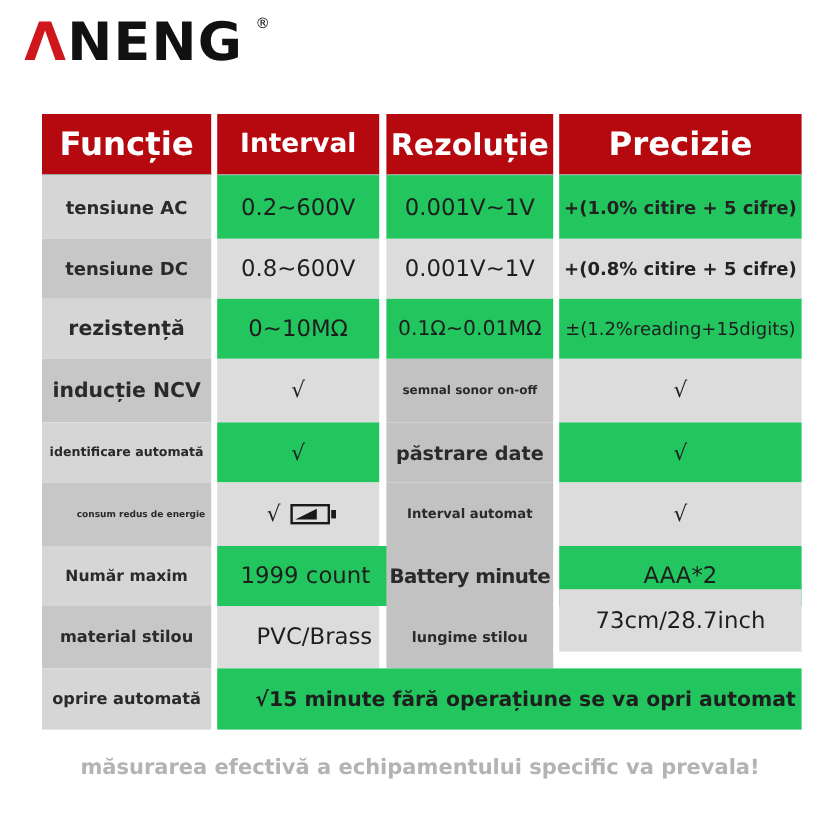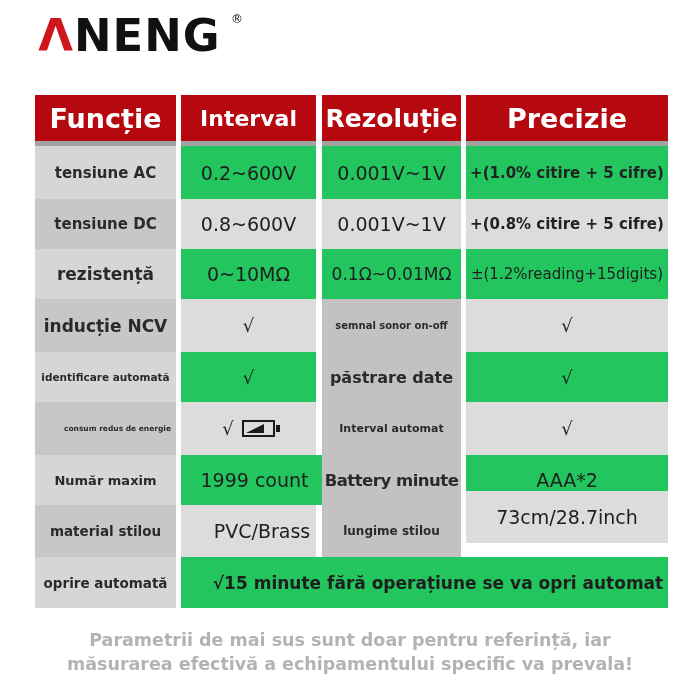--- a/index.html
+++ b/index.html
@@ -1,27 +1,27 @@
 <!DOCTYPE html>
 <html><head>
   <meta charset="utf-8">
   <style>
     * { box-sizing: border-box; margin: 0; padding: 0; }
     html, body { width: 700px; height: 700px; background: #ffffff; overflow: hidden; }
     body { position: relative; font-family: "DejaVu Sans", sans-serif; color: #1e1e1e; }
 
-    .logo { position: absolute; left: 40px; top: 14px; height: 44px; display: flex; align-items: flex-start; }
+    .logo { position: absolute; left: 22px; top: 14px; height: 44px; display: flex; align-items: flex-start; }
     .logo .brand { font-family: "DejaVu Sans", sans-serif; font-weight: bold; font-size: 44px; letter-spacing: 1px; line-height: 44px; color: #111; transform: scaleX(1.02); }
     .logo .brand .a { color: #d0161d; }
     .logo .reg { position: absolute; left: 191px; top: -2px; font-size: 12px; color: #111; }
 
     .table { position: absolute; left: 35px; top: 95px; width: 633px; }
     .cell { position: absolute; display: flex; align-items: center; justify-content: center; text-align: center; white-space: nowrap; overflow: hidden; }
 
-    .hdr { background: #b5090f; color: #ffffff; font-weight: bold; border-bottom: 5px solid #a3a3a3; }
+    .hdr { background: #b5090f; color: #ffffff; font-weight: bold; border-bottom: 1px solid #a3a3a3; }
     .hdr.h0 { font-size: 27px; }
     .hdr.h1 { font-size: 22px; }
     .hdr.h2 { font-size: 25px; }
     .hdr.h3 { font-size: 27px; }
 
     .lbl { font-weight: bold; color: #2a2a2a; }
     .val { font-weight: normal; color: #1e1e1e; }
     .prec { font-weight: bold; color: #222; font-size: 15px; }
 
     .bg-l1 { background: #d6d6d6; }
@@ -94,15 +94,14 @@
   <div class="cell lbl bg-l2" style="left:0;top:410px;width:141px;height:52px;font-size:13.5px;">material stilou</div>
   <div class="cell val bg-v2" style="left:146px;top:410px;width:135px;height:52px;font-size:19px;padding-left:27px;">PVC/Brass</div>
   <div class="cell lbl bg-c3" style="left:287px;top:410px;width:139px;height:52px;font-size:12px;">lungime stilou</div>
   <div class="cell val bg-v2" style="left:431px;top:396px;width:202px;height:52px;font-size:19px;">73cm/28.7inch</div>
 
   <div class="cell lbl bg-l1" style="left:0;top:462px;width:141px;height:51px;font-size:13.5px;">oprire automată</div>
   <div class="cell lbl bg-v1" style="left:146px;top:462px;width:487px;height:51px;font-size:17px;color:#1e1e1e;padding-left:27px;">√15 minute fără operațiune se va opri automat</div>
 </div>
 
 <div class="footer">
-  <div>Parametrii de mai sus sunt doar pentru referință, iar</div>
   <div>măsurarea efectivă a echipamentului specific va prevala!</div>
 </div>
 
 </body></html>

